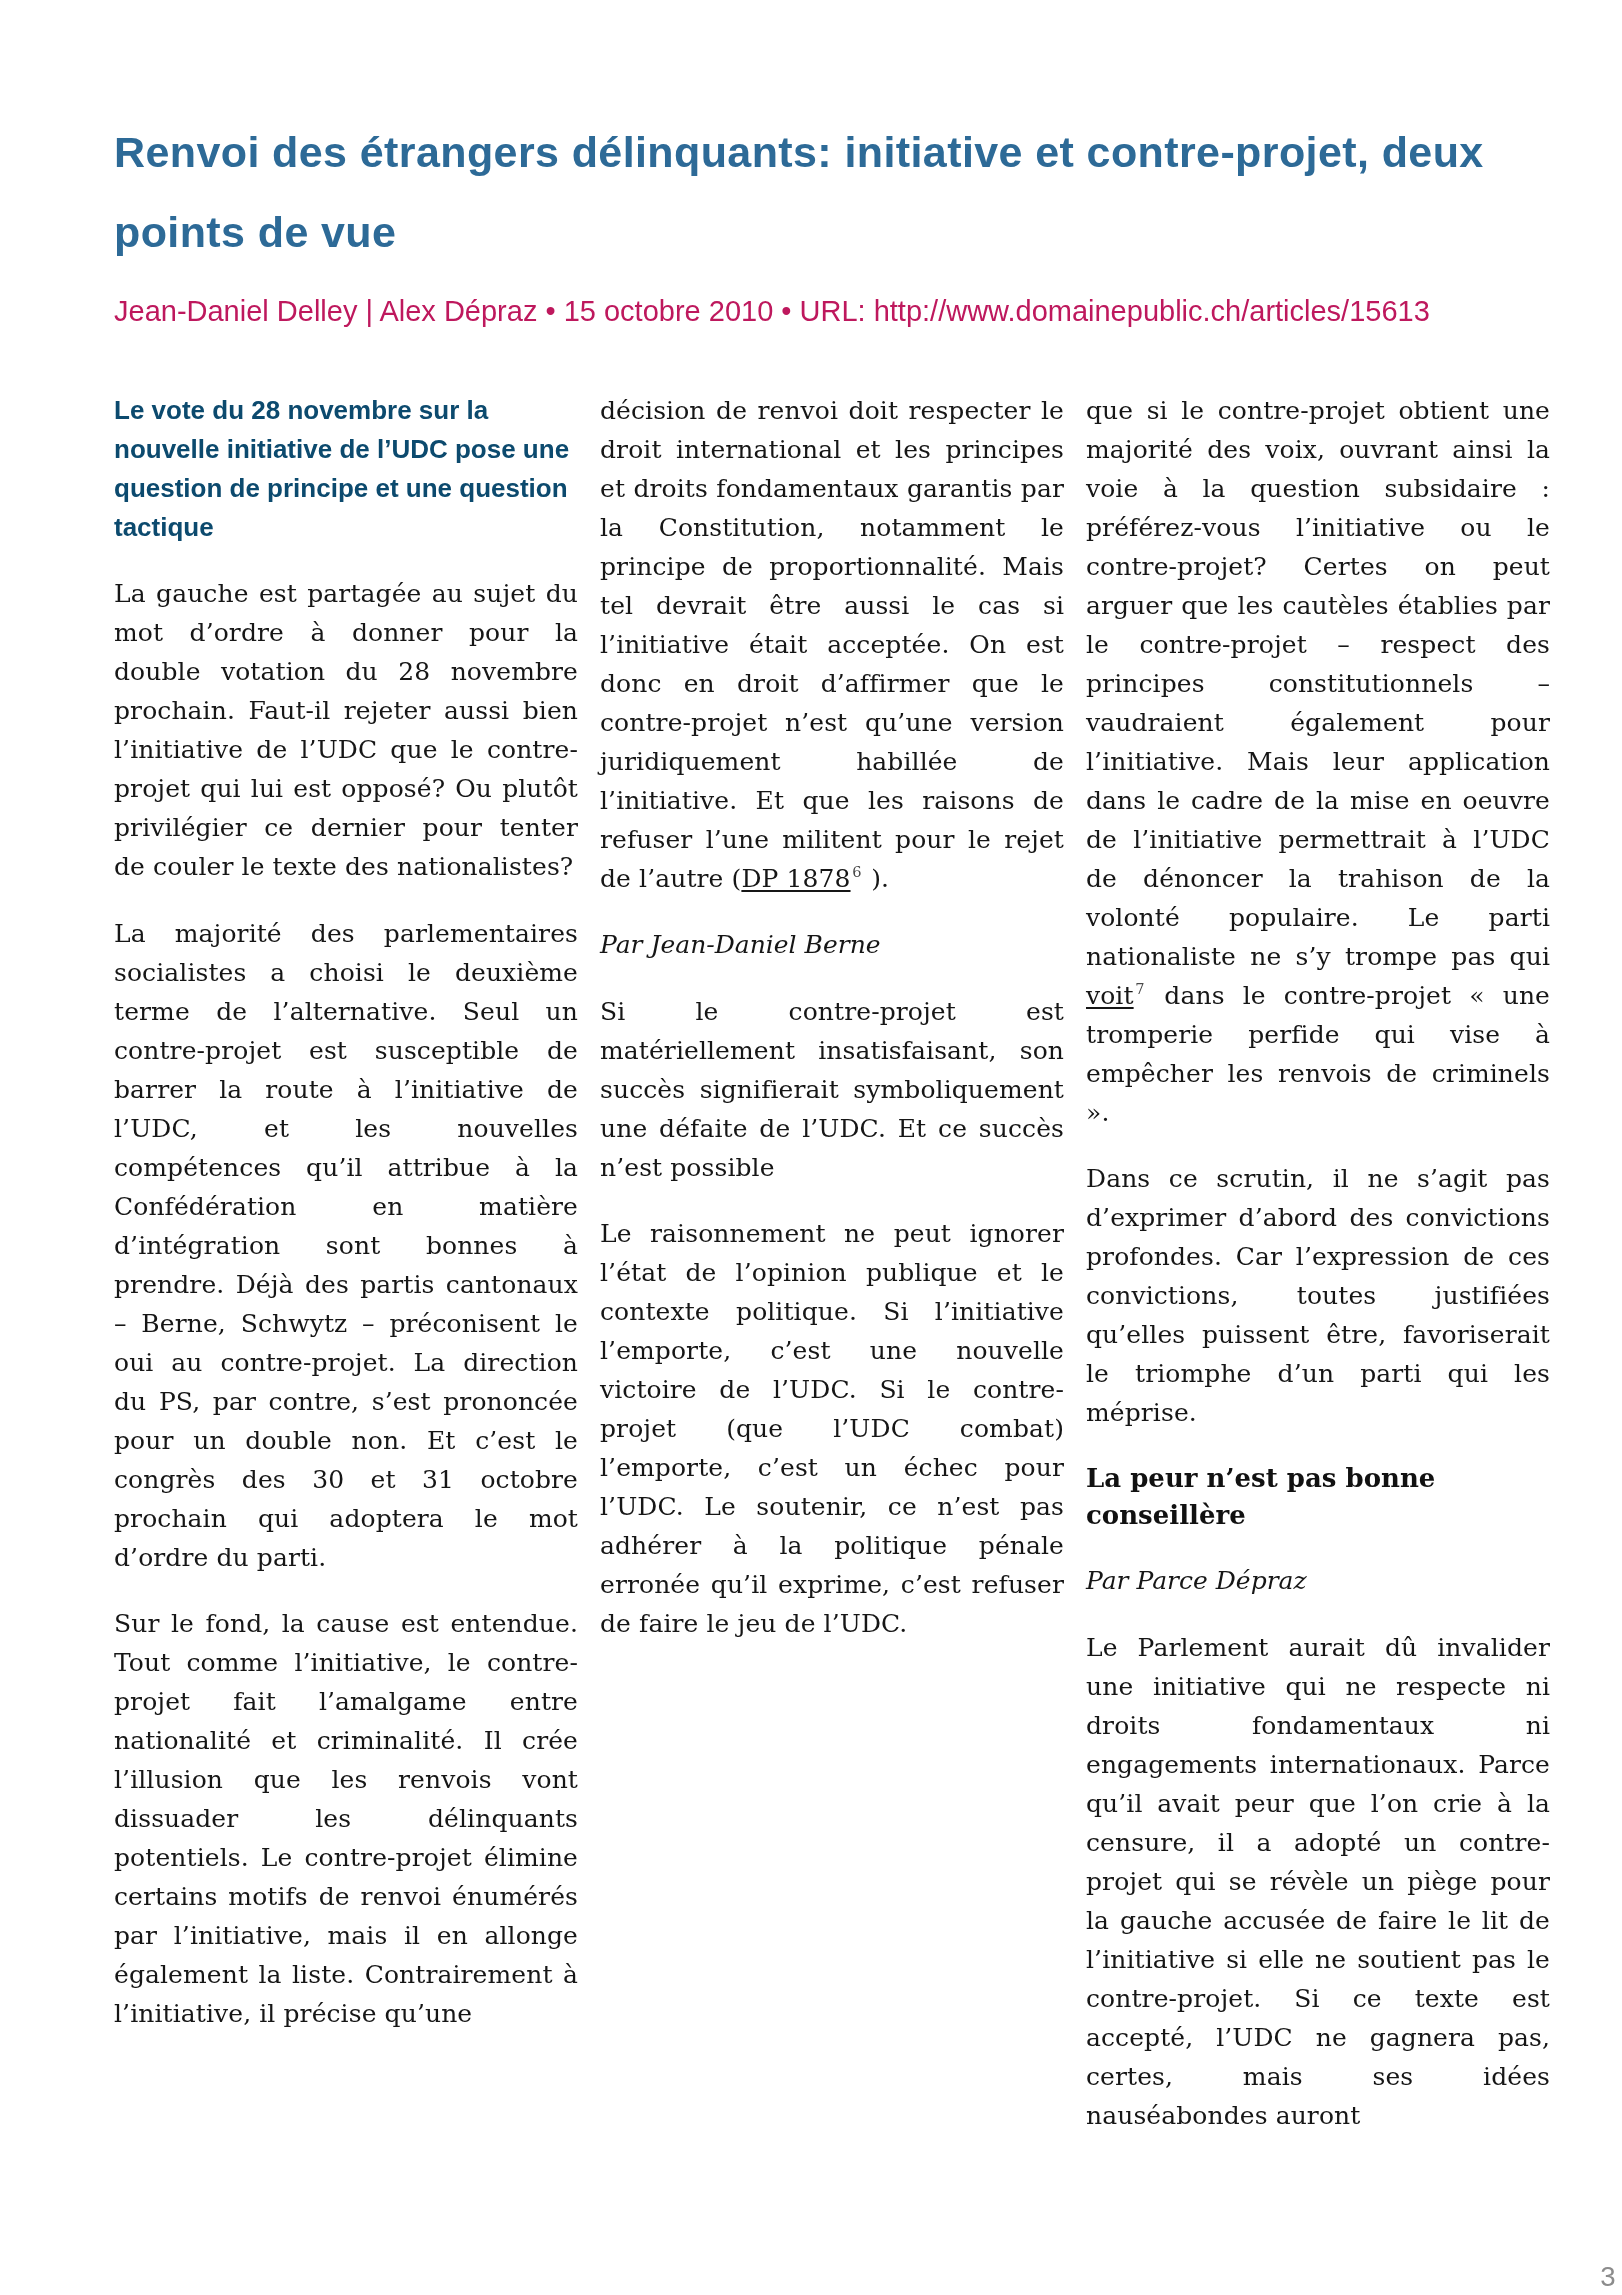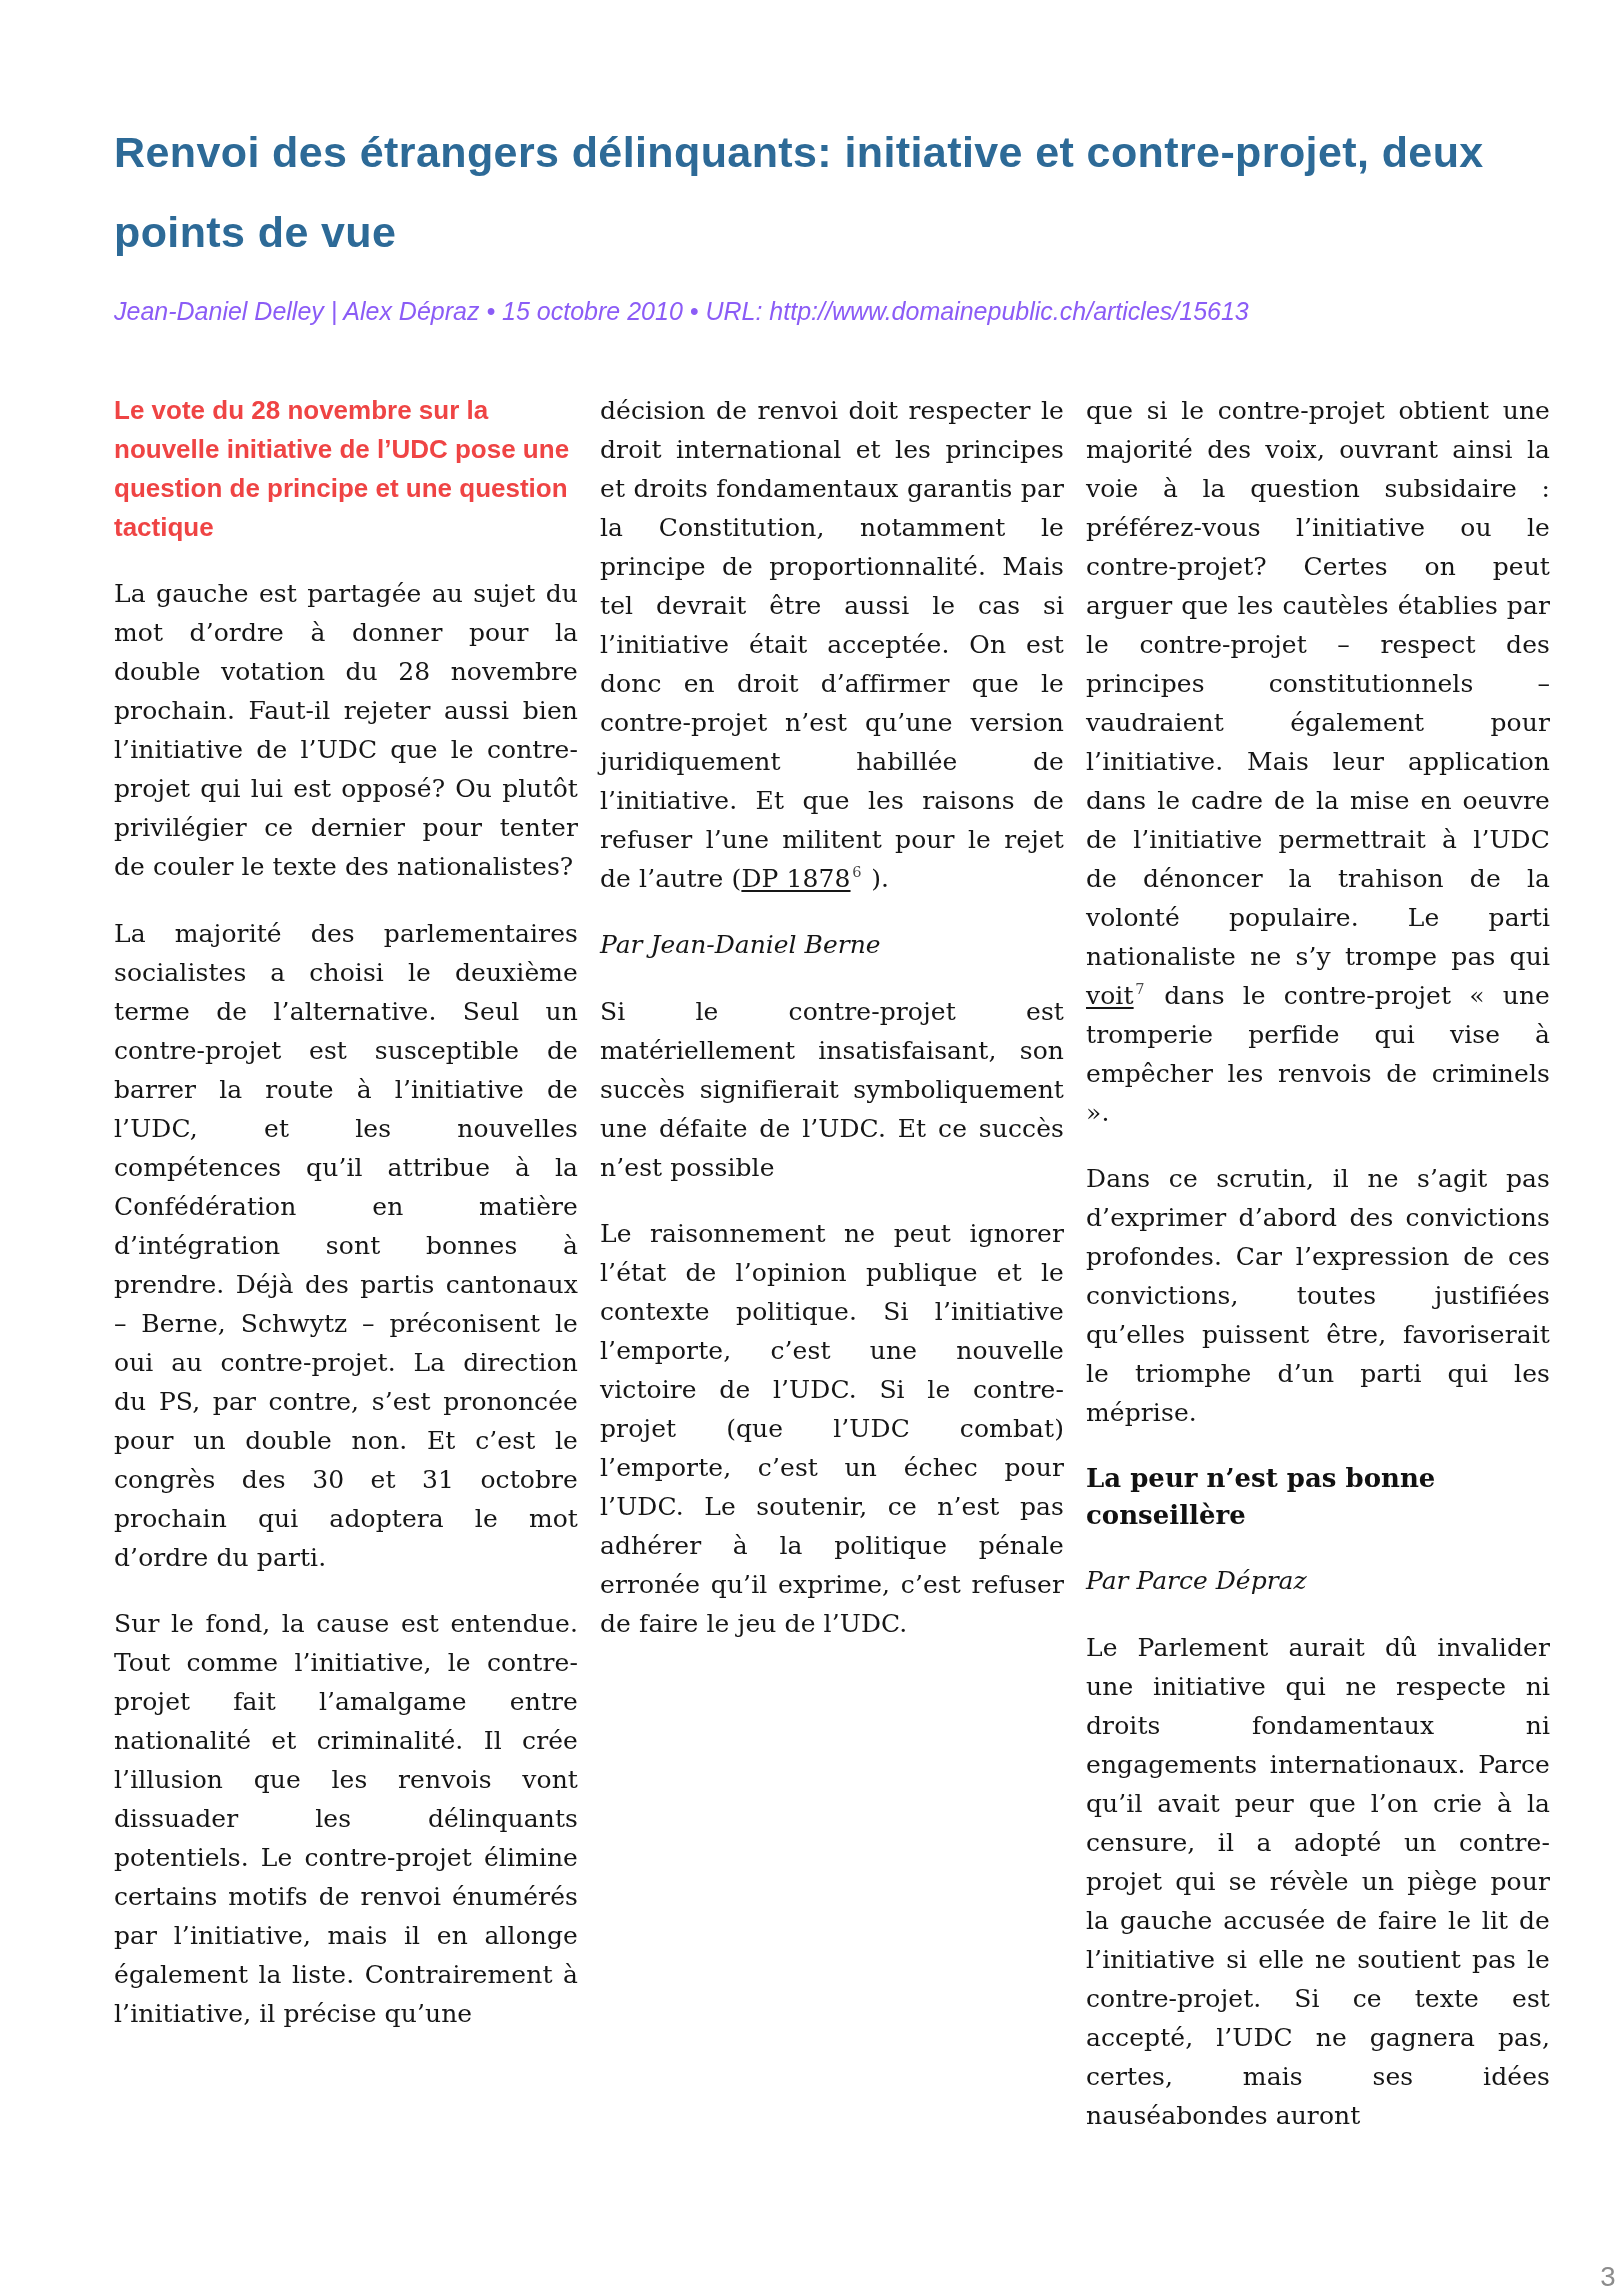--- a/index.html
+++ b/index.html
@@ -23,41 +23,40 @@
     font-family: "Liberation Sans", sans-serif;
     font-weight: bold;
     font-size: 43px;
     line-height: 80px;
     letter-spacing: 0.4px;
     color: #2d6a97;
     max-width: 1379px;
   }
   .byline {
     font-family: "Liberation Sans", sans-serif;
-    font-size: 25px;
+    font-size: 29px;
     line-height: 27.6px;
-    color: #8b5cf6;
+    color: #be185d;
     margin: 0 0 65px 0;
-    font-style: italic;
   }
   .columns {
     display: flex;
     gap: 22px;
   }
   .col {
     width: 464px;
     flex: 0 0 464px;
   }
   .lead-heading {
     margin: 0 0 27.6px 0;
     font-family: "Liberation Sans", sans-serif;
     font-weight: bold;
     font-size: 26px;
     line-height: 39px;
-    color: #ef4444;
+    color: #0c4a6e;
   }
   .sub-heading {
     margin: 11.4px 0 27.6px 0;
     font-family: "DejaVu Serif", serif;
     font-weight: bold;
     font-size: 26px;
     line-height: 37px;
     color: #111111;
   }
   p.body-par {

